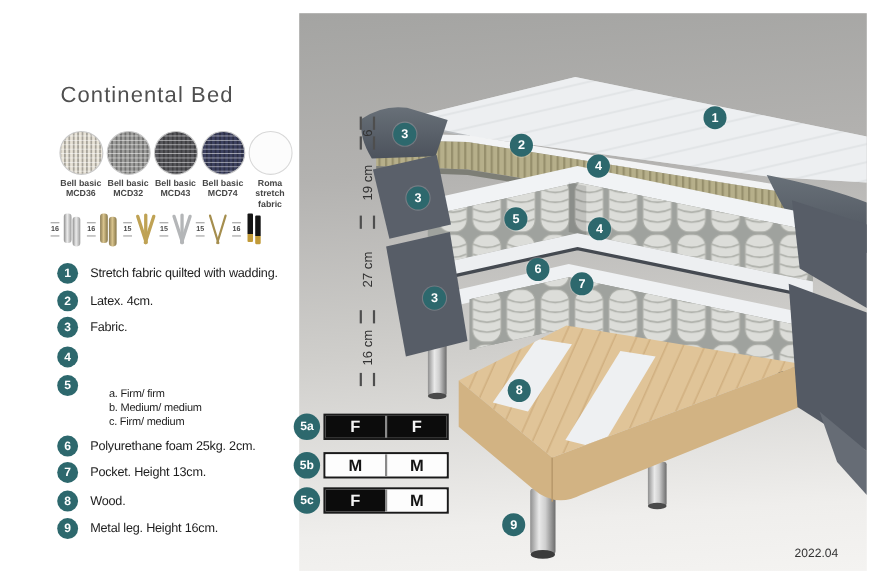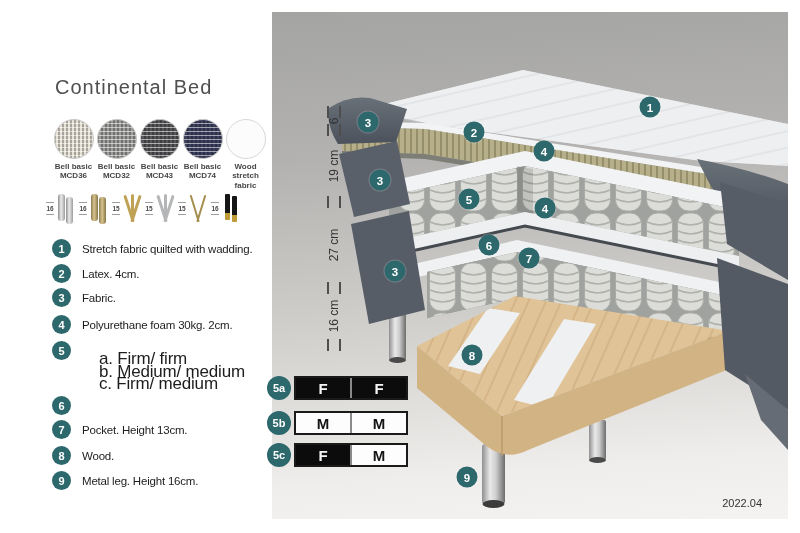--- a/index.html
+++ b/index.html
@@ -43,21 +43,21 @@
   .pin .ic-bar{width:2px;background:#a58e4e;}
   .taper-pair{position:absolute;left:3px;top:3px;display:flex;gap:2px;}
   .ic-taper{width:5px;height:26px;border-radius:1px;
             background:linear-gradient(180deg,#151515 72%,#c19a38 72%);}
 
   .part{position:absolute;left:52px;display:flex;align-items:center;gap:11px;}
   .pnum{width:19px;height:19px;border-radius:50%;background:#2d686d;color:#fff;
         font-size:11px;font-weight:bold;display:flex;align-items:center;
         justify-content:center;flex:none;}
   .ptext{font-size:11.5px;color:#1d1d1d;letter-spacing:-0.2px;white-space:nowrap;}
-  .options{position:absolute;left:99px;top:353px;font-size:17px;color:#1d1d1d;
+  .options{position:absolute;left:99px;top:353px;font-size:10px;color:#1d1d1d;
            line-height:12.6px;letter-spacing:-0.2px;}
 
   
   .panel{position:absolute;left:272px;top:12px;width:516px;height:507px;
          background:linear-gradient(176deg,#a4a4a2 0%,#b3b2b0 28%,#cfcecb 58%,#efeeec 88%,#f4f3f1 100%);}
   .panel svg{position:absolute;left:0;top:0;pointer-events:none;}
 
   .callout{position:absolute;width:21px;height:21px;border-radius:50%;background:#2d686d;
            color:#fff;font-size:11.5px;font-weight:bold;display:flex;align-items:center;
            justify-content:center;transform:translate(-50%,-50%);
@@ -100,21 +100,21 @@
     <div class="swatch-item">
       <div class="swatch weave sw2"></div>
       <div class="swatch-label"><span>Bell basic</span><br><span>MCD43</span></div>
     </div>
     <div class="swatch-item">
       <div class="swatch weave sw3"></div>
       <div class="swatch-label"><span>Bell basic</span><br><span>MCD74</span></div>
     </div>
     <div class="swatch-item">
       <div class="swatch sw4"></div>
-      <div class="swatch-label"><span>Wood</span><br><span>stretch fabric</span></div>
+      <div class="swatch-label"><span>Roma</span><br><span>stretch fabric</span></div>
     </div>
   </div>
 
   <div class="legs">
     <div class="leg-item">
       <div class="leg-meas">
           <div class="leg-dash"></div>
           <div class="leg-num">16</div>
           <div class="leg-dash"></div>
         </div>
@@ -195,32 +195,32 @@
   <div class="part" style="top:264px">
       <div class="pnum">2</div>
       <div class="ptext">Latex. 4cm.</div>
     </div>
   <div class="part" style="top:288px">
       <div class="pnum">3</div>
       <div class="ptext">Fabric.</div>
     </div>
   <div class="part" style="top:315px">
       <div class="pnum">4</div>
-      <div class="ptext">Polyurethane foam 30kg. 2cm.</div>
     </div>
   <div class="part" style="top:341px">
       <div class="pnum">5</div>
     </div>
   <div class="options">
     <div>a. Firm/ firm</div>
     <div>b. Medium/ medium</div>
     <div>c. Firm/ medium</div>
   </div>
   <div class="part" style="top:396px">
       <div class="pnum">6</div>
+      <div class="ptext">Polyurethane foam 25kg. 2cm.</div>
     </div>
   <div class="part" style="top:420px">
       <div class="pnum">7</div>
       <div class="ptext">Pocket. Height 13cm.</div>
     </div>
   <div class="part" style="top:446px">
       <div class="pnum">8</div>
       <div class="ptext">Wood.</div>
     </div>
   <div class="part" style="top:471px">

